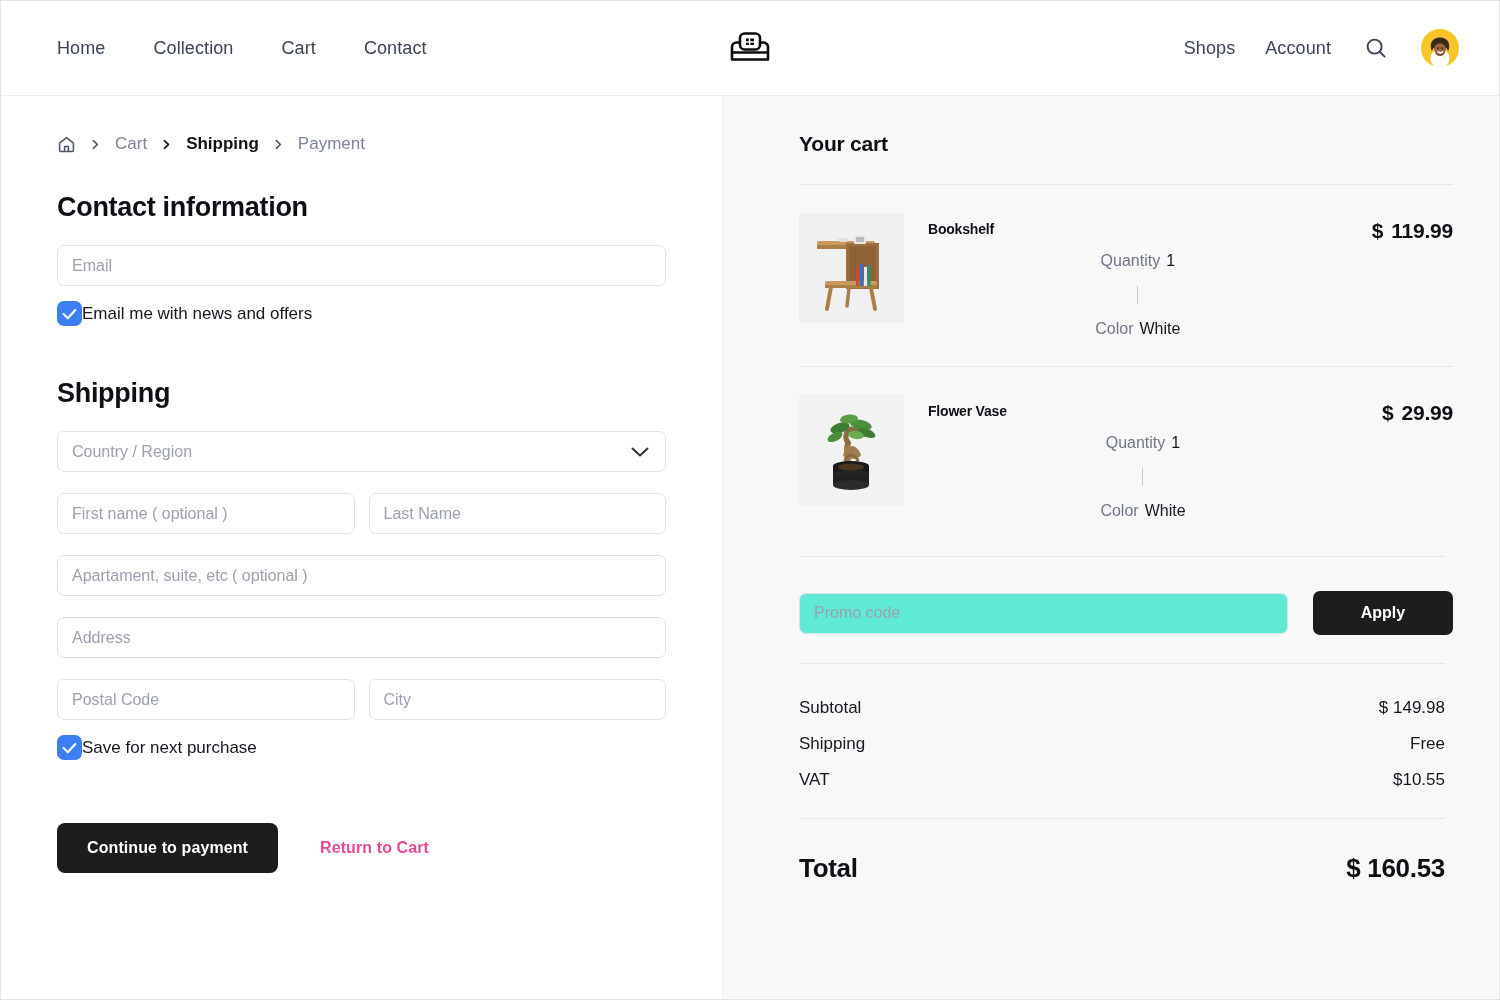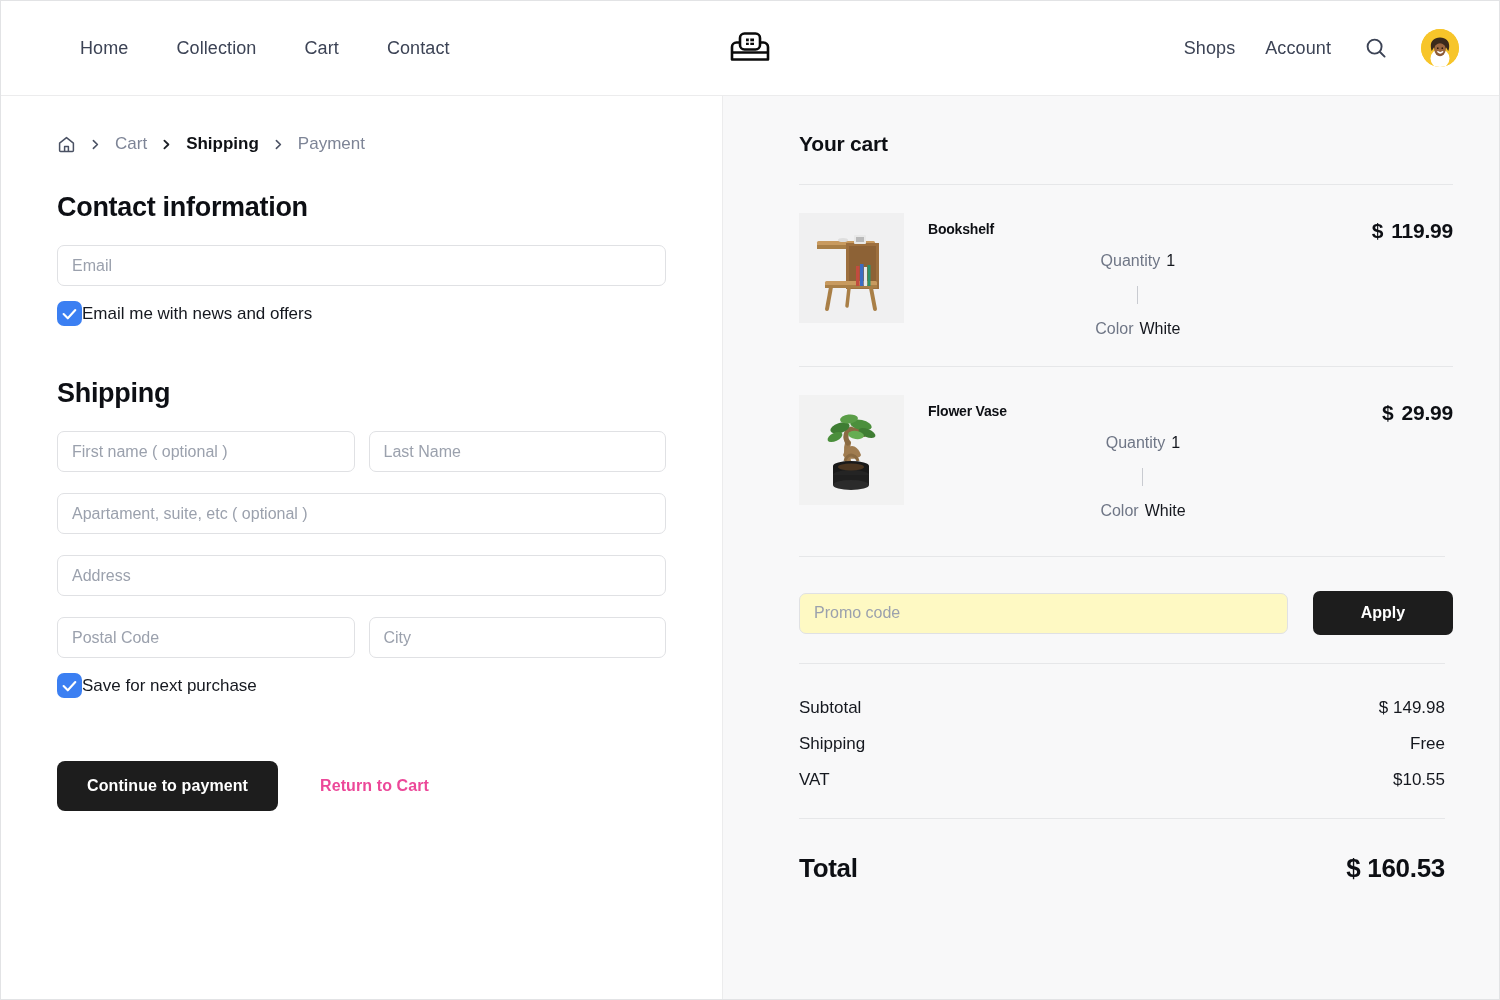--- a/index.html
+++ b/index.html
@@ -28,21 +28,21 @@
     height: 95px;
     background: #ffffff;
     border-bottom: 1px solid #ececed;
     display: flex;
     align-items: center;
   }
   .nav-left {
     display: flex;
     align-items: center;
     gap: 48px;
-    padding-left: 79px;
+    padding-left: 56px;
   }
   .nav-link {
     font-size: 18px;
     color: #3c4355;
     letter-spacing: .1px;
     cursor: pointer;
     white-space: nowrap;
   }
   .logo {
     position: absolute;
@@ -271,21 +271,21 @@
     display: flex;
     gap: 25px;
     align-items: center;
     margin-top: 34px;
   }
   .promo-input {
     flex: 1;
     height: 41px;
     border: 1px solid #e0e1e4;
     border-radius: 7px;
-    background: #fef9c3;
+    background: #5eead4;
     font-family: "Liberation Sans", sans-serif;
     font-size: 16px;
     color: #2a2f3a;
     padding: 0 14px;
     outline: none;
   }
   .promo-input::placeholder { color: #9ba1ad; }
   .btn-apply {
     width: 140px;
     height: 44px;
@@ -418,20 +418,28 @@
         <span class="checkbox">
           <svg width="15" height="12" viewBox="0 0 15 12" fill="none">
               <path d="M1.6 6.1l4.2 4.2L13.3 2" stroke="#ffffff" stroke-width="2.1" stroke-linecap="round" stroke-linejoin="round"></path>
             </svg>
         </span>
         <span class="checkrow-label">Email me with news and offers</span>
       </div>
 
       <h2 class="section-title shipping">Shipping</h2>
 
+      <div class="select-wrap">
+        <input class="field" type="text" placeholder="Country / Region" style="">
+        <span class="chev">
+          <svg width="20" height="13" viewBox="0 0 20 13" fill="none">
+              <path d="M2.5 3l7.5 7 7.5-7" stroke="#2d3340" stroke-width="2" stroke-linecap="round" stroke-linejoin="round"></path>
+            </svg>
+        </span>
+      </div>
 
       <div class="field-row">
         <div>
           <input class="field" type="text" placeholder="First name ( optional )" style="">
         </div>
         <div>
           <input class="field" type="text" placeholder="Last Name" style="">
         </div>
       </div>
 

